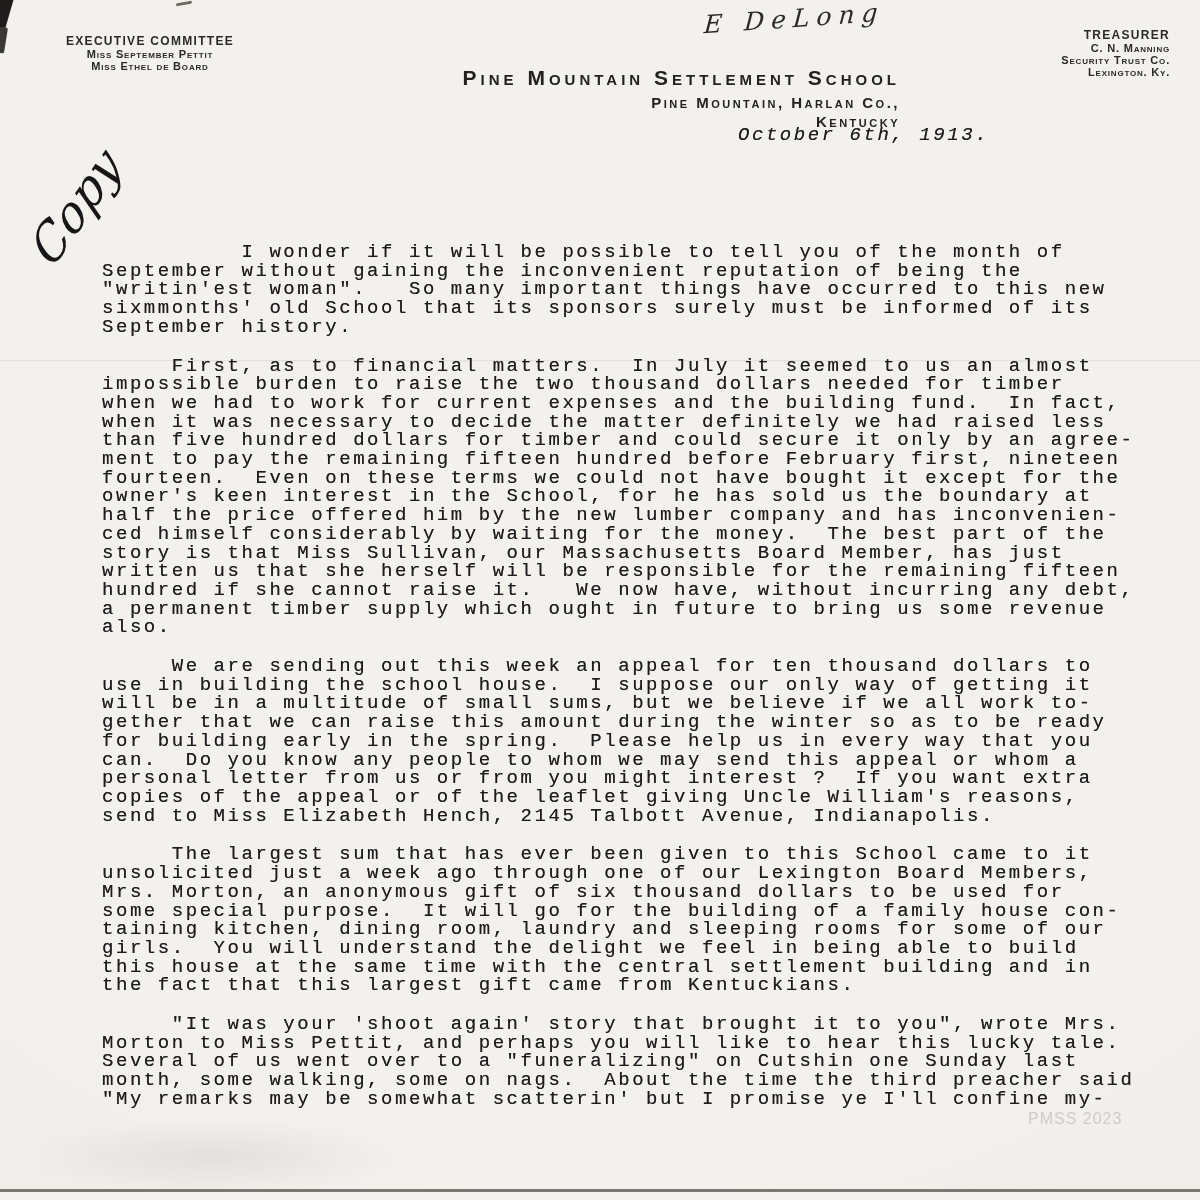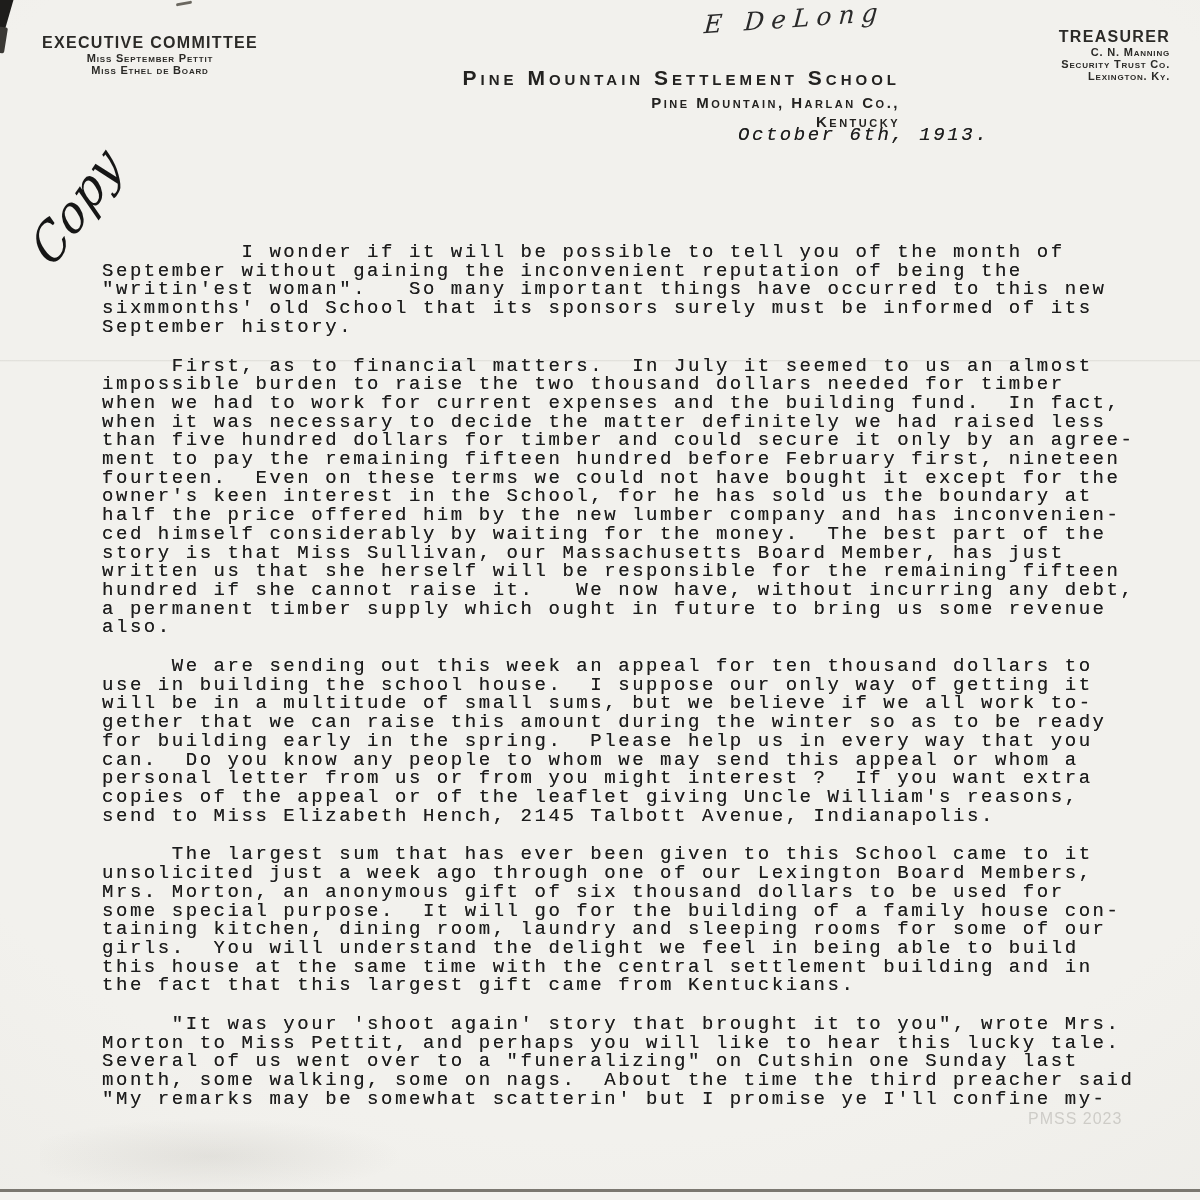--- a/index.html
+++ b/index.html
@@ -17,21 +17,21 @@
   .dashmark{position:absolute;left:176px;top:2px;width:16px;height:3px;background:#6a675f;transform:rotate(-10deg);border-radius:2px;}
   .crease{position:absolute;left:0;top:360px;width:100%;height:2px;background:linear-gradient(rgba(115,110,100,0.16),rgba(115,110,100,0));}
   .wrinkle{position:absolute;left:40px;top:1115px;width:380px;height:75px;
     background:radial-gradient(ellipse at 45% 55%, rgba(100,95,85,0.10), transparent 65%);}
   .bottom-edge{position:absolute;left:0;top:1189px;width:100%;height:3px;background:#5e5a53;opacity:0.8;}
   .below-edge{position:absolute;left:0;top:1192px;width:100%;height:8px;background:#f4f3f0;}
 
   
   .exec{position:absolute;left:40px;top:34px;width:220px;text-align:center;color:#2b2a27;}
   .treas{position:absolute;left:980px;top:28px;width:190px;text-align:right;color:#2b2a27;}
-  .lh-title{font-size:16px;font-weight:bold;letter-spacing:1.3px;}
+  .lh-title{font-size:12px;font-weight:bold;letter-spacing:1.3px;}
   .lh-small{font-size:11px;font-weight:bold;font-variant:small-caps;letter-spacing:0.8px;line-height:11px;margin-top:1px;}
   .center-head{position:absolute;left:300px;top:66px;width:600px;text-align:right;color:#232220;}
   .school{font-size:21px;font-weight:bold;font-variant:small-caps;letter-spacing:4px;}
   .addr{font-size:15px;font-weight:bold;font-variant:small-caps;letter-spacing:2.5px;margin-top:4px;}
   .state{font-size:15px;font-weight:bold;font-variant:small-caps;letter-spacing:2.5px;margin-top:2px;}
 
   
   .tw{font-family:"Liberation Mono", monospace;color:#1c1c1c;text-shadow:0 0 0.6px rgba(25,25,25,0.65);}
   .dateline{position:absolute;left:738px;top:124px;font-size:19px;letter-spacing:2.55px;font-style:italic;}
   .body{position:absolute;left:102px;top:243px;width:1080px;}

